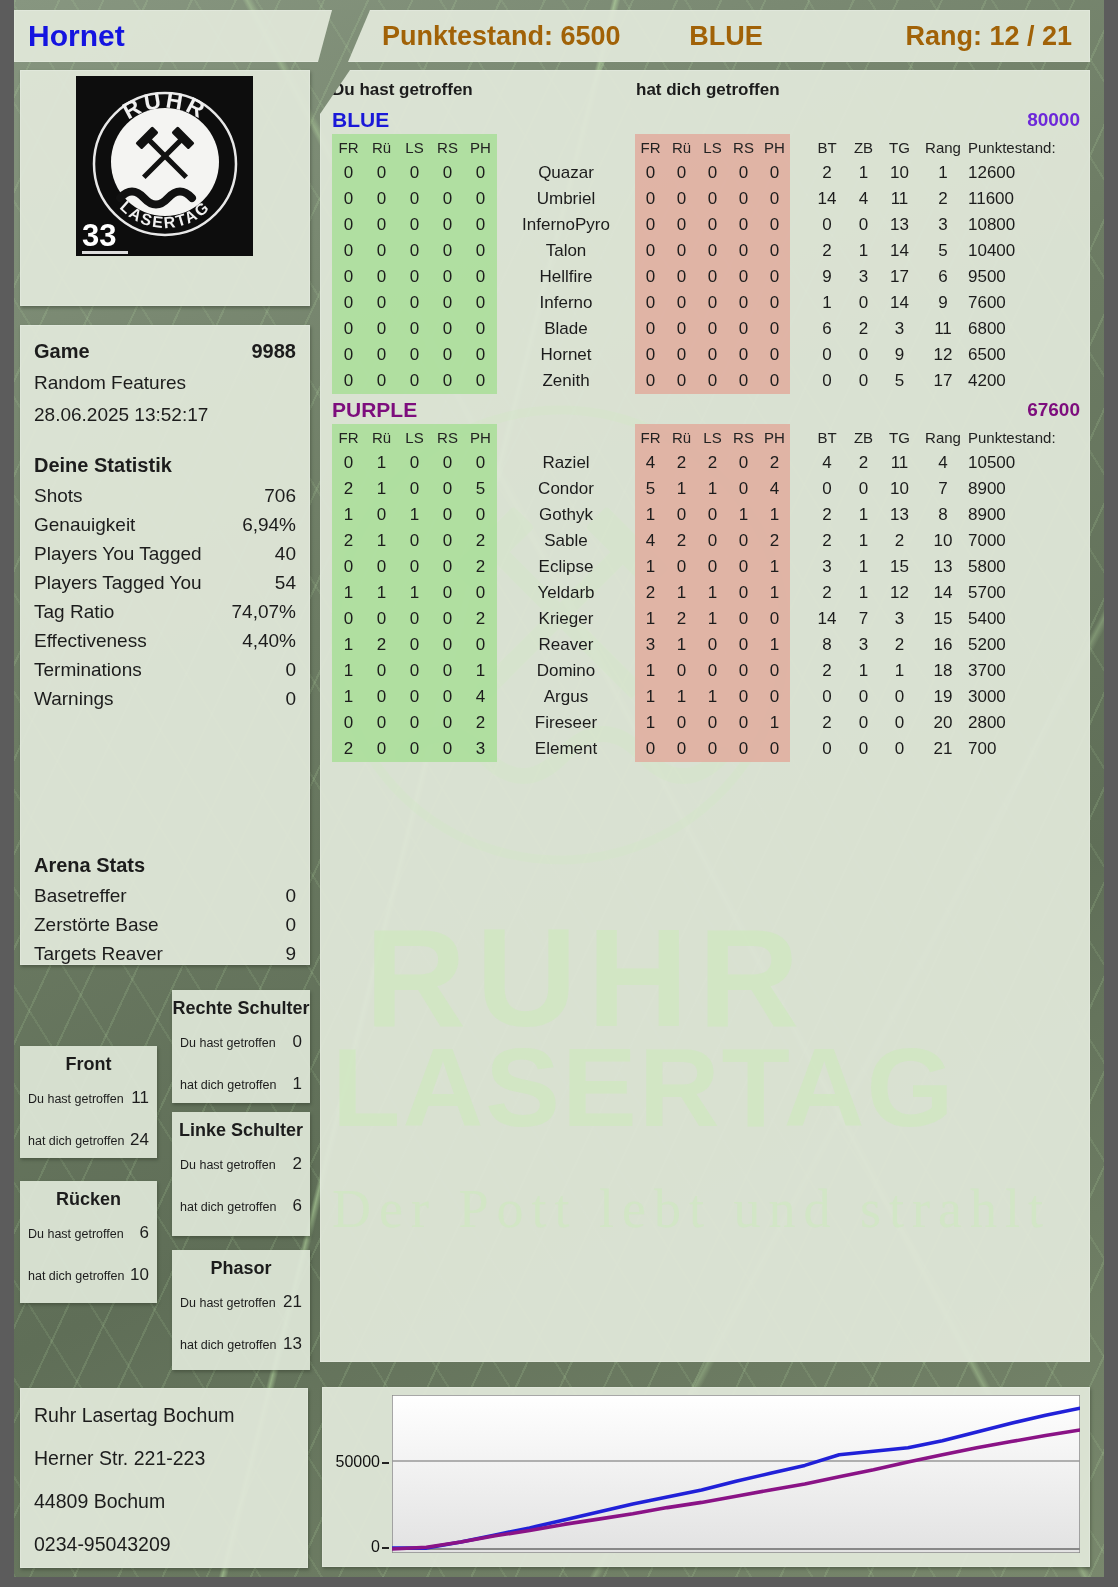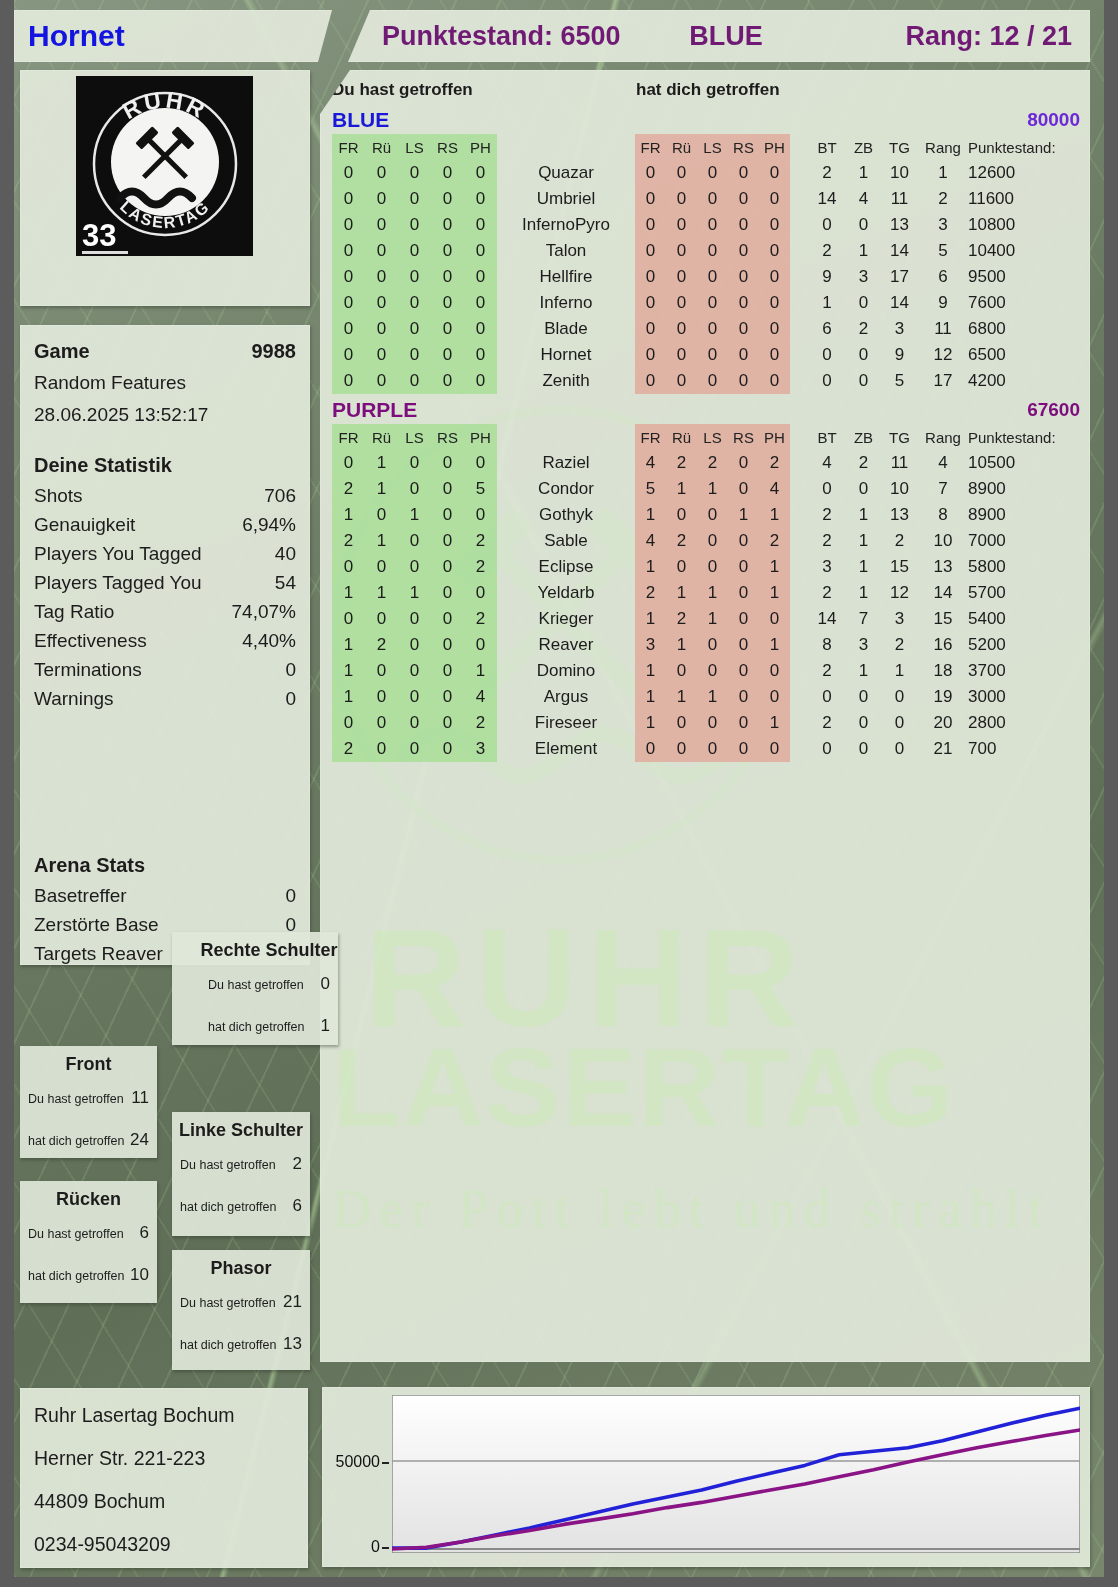--- a/index.html
+++ b/index.html
@@ -15,21 +15,21 @@
         linear-gradient(155deg,#879680 0%, #6d7c64 35%, #5f6e57 65%, #79886d 100%);}
   .panel{position:absolute;background:rgba(223,231,216,.95);
          box-shadow:1px 2px 3px rgba(40,50,35,.4), inset 0 0 0 1px rgba(255,255,255,.18);}
 
   
   .hornet-box{left:14px;top:10px;width:318px;height:52px;
               clip-path:polygon(0 0,100% 0,calc(100% - 14px) 100%,0 100%);}
   .hornet-box .t{font-size:30px;font-weight:bold;color:#1414e0;line-height:52px;padding-left:14px;}
   .header-band{left:348px;top:10px;width:742px;height:52px;
                clip-path:polygon(22px 0,100% 0,100% 100%,0 100%);}
-  .header-band span{position:absolute;font-size:27px;font-weight:bold;line-height:52px;color:#701a75;}
+  .header-band span{position:absolute;font-size:27px;font-weight:bold;line-height:52px;color:#a16207;}
   .hb-score{left:34px;}
   .hb-team{left:46%;}
   .hb-rank{right:18px;}
 
   
   .main-panel{left:320px;top:70px;width:770px;height:1292px;
               clip-path:polygon(0 44px,30px 0,100% 0,100% 100%,0 100%);}
   .collabel{position:absolute;top:10px;font-size:17px;font-weight:bold;}
   .collabel.one{left:12px;} .collabel.two{left:316px;}
   .tables{position:absolute;left:12px;right:10px;top:34px;}
@@ -64,21 +64,21 @@
 
   
   .bp{position:absolute;background:rgba(223,231,216,.93);box-shadow:1px 2px 3px rgba(40,50,35,.4);}
   .bp .ttl{text-align:center;font-size:18px;font-weight:bold;margin-top:8px;}
   .bp .row{display:flex;justify-content:space-between;align-items:baseline;padding:0 8px;margin-top:13px;}
   .bp .row.second{margin-top:22px;}
   .bp .lbl{font-size:12.5px;}
   .bp .val{font-size:17px;}
   #bp-front{left:20px;top:1046px;width:137px;height:112px;}
   #bp-ruecken{left:20px;top:1181px;width:137px;height:122px;}
-  #bp-rechte{left:172px;top:932px;width:138px;height:113px;padding-left:28px;}
+  #bp-rechte{left:172px;top:990px;width:138px;height:113px;}
   #bp-linke{left:172px;top:1112px;width:138px;height:124px;}
   #bp-phasor{left:172px;top:1250px;width:138px;height:120px;}
 
   
   .addr-panel{left:20px;top:1388px;width:288px;height:180px;}
   .addr-panel div{font-size:19.5px;height:43px;line-height:43px;padding-left:14px;}
   .addr-panel div:first-child{margin-top:6px;}
 
   
   .chart-panel{left:322px;top:1387px;width:768px;height:180px;}

